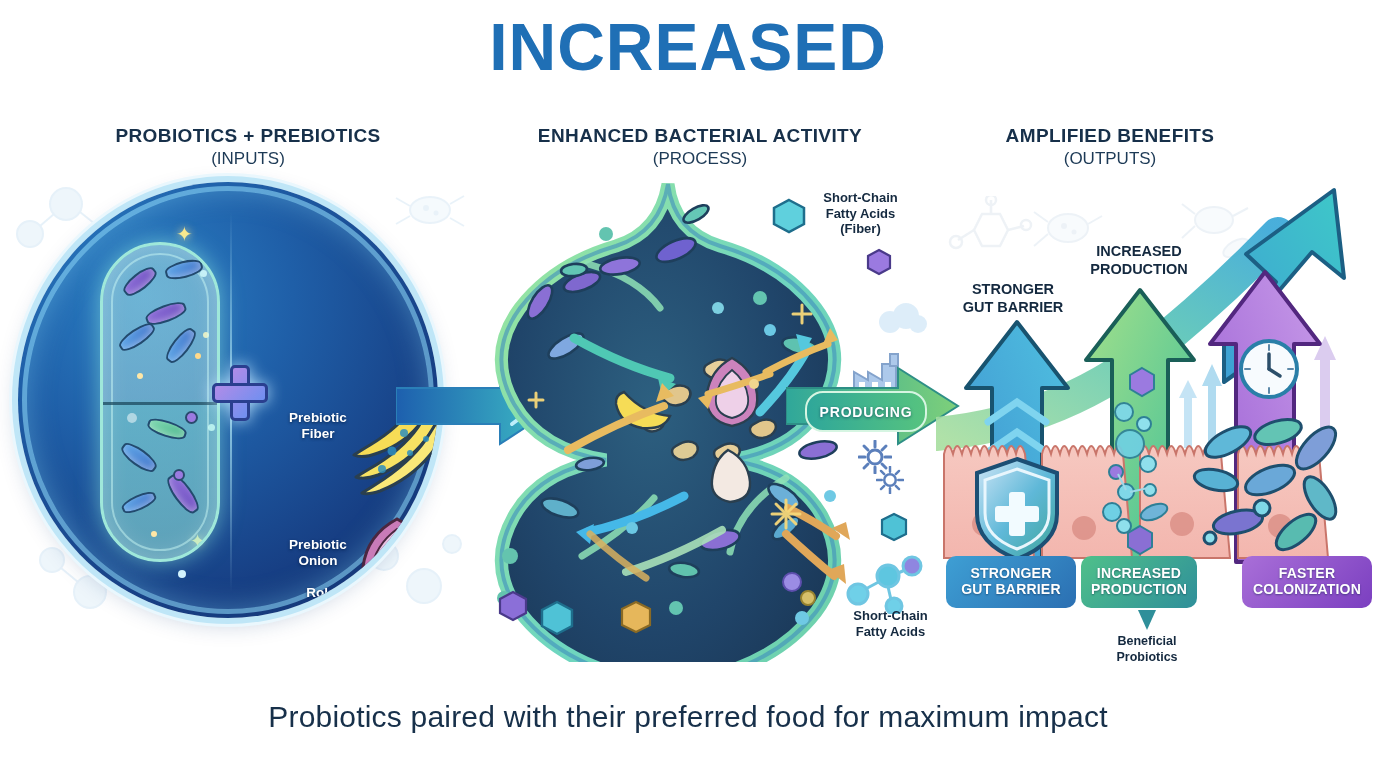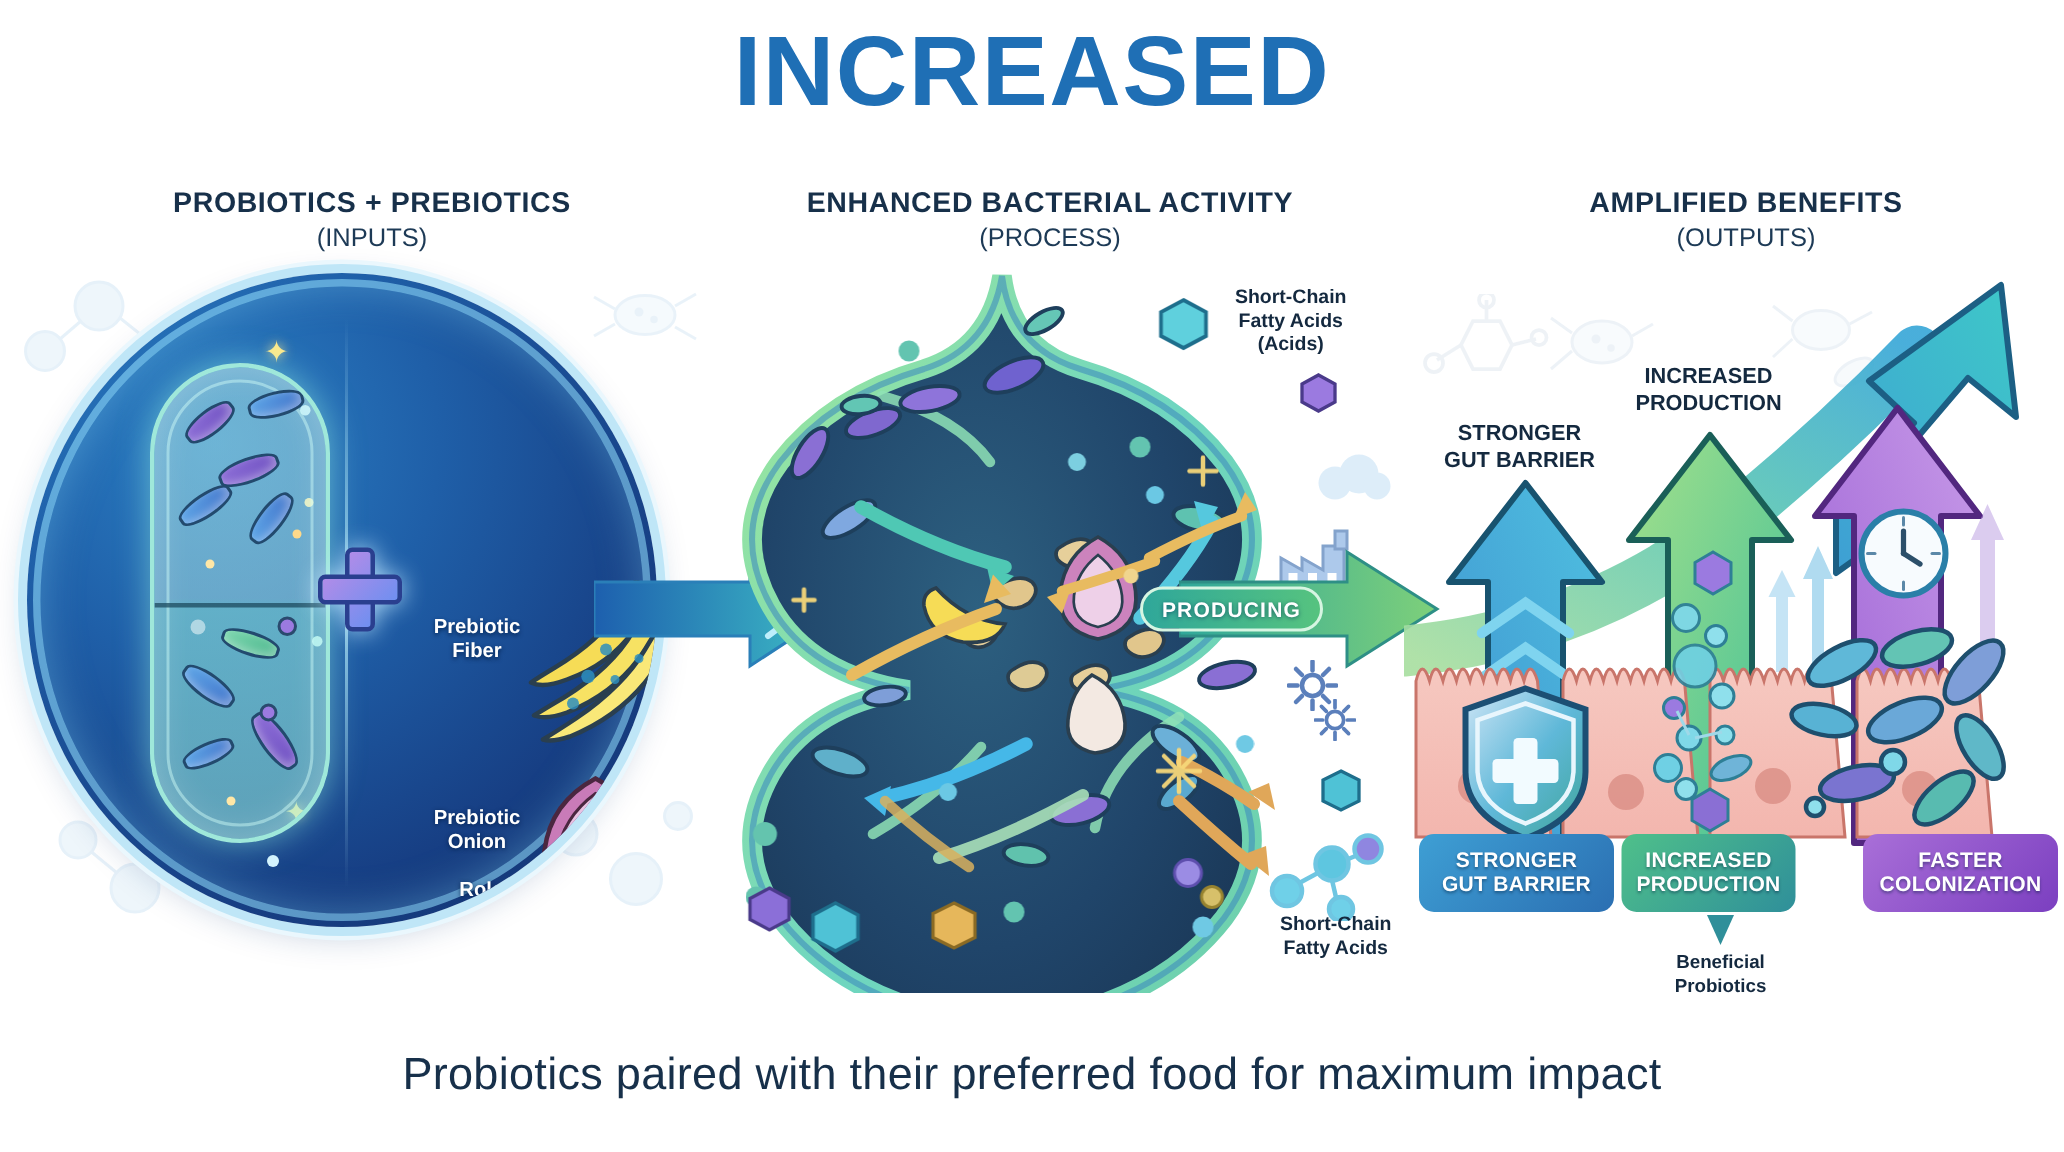--- a/index.html
+++ b/index.html
@@ -19,21 +19,21 @@
     color: #1F6FB5;
     line-height: 1.0;
   }
 
   
   .sec-head { position: absolute; text-align: center; color: #17304a; }
   .sec-head .h1 { font-size: 19px; font-weight: 800; letter-spacing: .4px; line-height: 1.25; white-space: nowrap; }
   .sec-head .h2 { font-size: 17px; font-weight: 400; line-height: 1.3; color: #1d3a56; }
   #head-1 { left: 60px;  top: 124px; width: 376px; }
   #head-2 { left: 495px; top: 124px; width: 410px; }
-  #head-3 { left: 964px; top: 124px; width: 400px; }
+  #head-3 { left: 910px; top: 124px; width: 400px; }
 
   
   #panel1 { position: absolute; left: 18px; top: 178px; width: 440px; height: 444px; }
   .circle {
     position: absolute; left: 0; top: 4px; width: 420px; height: 436px;
     border-radius: 50%;
     background:
       radial-gradient(circle at 30% 26%, #2b7fc4 0%, #1f5fa8 34%, #173f84 70%, #12306b 100%);
     box-shadow: 0 0 0 6px #bfe6f7, 0 0 0 9px #eaf7fd, 0 6px 22px rgba(20,60,120,.25);
     overflow: hidden;
@@ -102,21 +102,21 @@
   .mol { position:absolute; opacity:.35; }
 
   
   .arrow-pill {
     position:absolute; display:flex; align-items:center; justify-content:center;
     color:#fff; font-weight:800; font-size:14px; letter-spacing:.8px;
     border-radius:18px; text-shadow:0 1px 3px rgba(0,40,80,.6);
   }
   #pill-fueling { left:536px; top:391px; width:100px; height:30px;
     background: linear-gradient(90deg,#2e85c9,#3fb9c9); border:2px solid #cfeffb; }
-  #pill-producing { left:760px; top:391px; width:122px; height:30px;
+  #pill-producing { left:805px; top:391px; width:122px; height:41px;
     background: linear-gradient(90deg,#2fa79a,#56c37f); border:2px solid #d6f5e2; }
 
   
   #panel2 { position:absolute; left:466px; top:176px; width:470px; height:492px; }
   .gut-label {
     position:absolute; color:#14293f; font-size:13px; font-weight:800; line-height:1.2; text-align:center;
   }
   #scfa-top { left:808px; top:190px; width:105px; }
   #scfa-bot { left:838px; top:608px; width:105px; }
   .hexc { position:absolute; }
@@ -451,21 +451,21 @@
     </g>
   </svg>
   <svg style="position:absolute; left:778px; top:568px; width:40px; height:40px;" viewBox="0 0 40 40">
     <circle cx="14" cy="14" r="9" fill="#9b8ce4" stroke="#5e4fae" stroke-width="2"></circle>
     <circle cx="30" cy="30" r="7" fill="#d7c06a" stroke="#97832f" stroke-width="2"></circle>
   </svg>
 
   <div class="gut-label" id="scfa-top">
     <div>Short-Chain</div>
     <div>Fatty Acids</div>
-    <div>(Acids)</div>
+    <div>(Fiber)</div>
   </div>
   <div class="gut-label" id="scfa-bot">
     <div>Short-Chain</div>
     <div>Fatty Acids</div>
   </div>
 
   <svg class="factory" viewBox="0 0 56 44">
     <path d="M2 42 L2 20 L16 28 L16 20 L30 28 L30 12 L44 12 L44 42 Z" fill="#9fc0e8" stroke="#6f93c4" stroke-width="2"></path>
     <rect x="38" y="2" width="8" height="12" fill="#9fc0e8" stroke="#6f93c4" stroke-width="2"></rect>
     <g fill="#ffffff">

